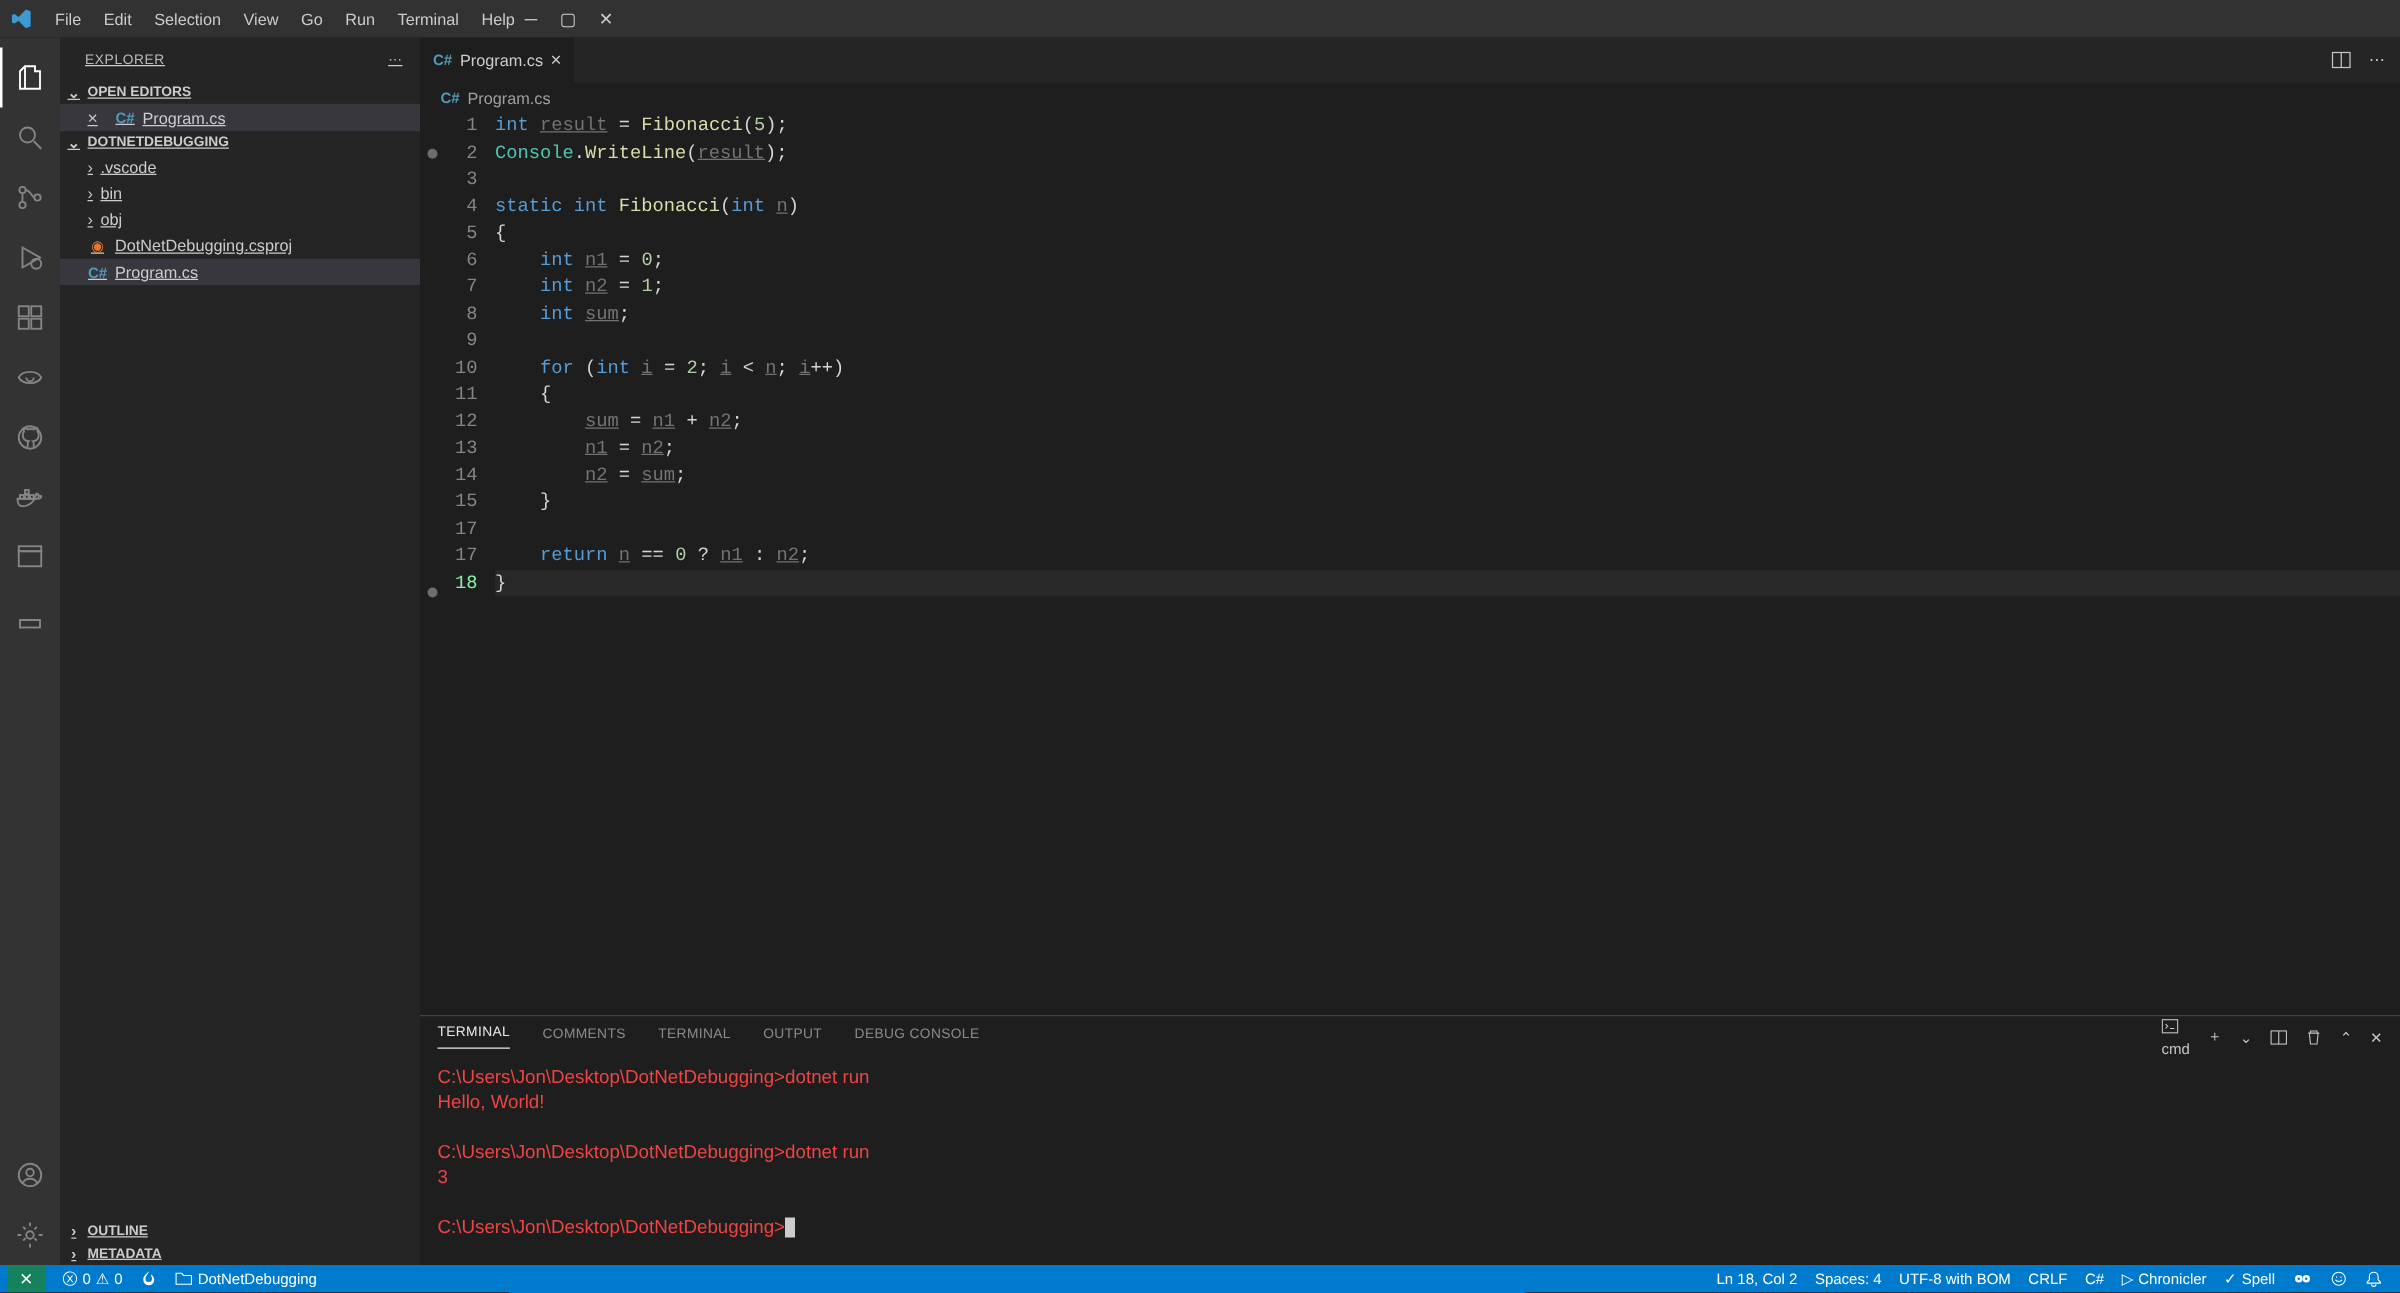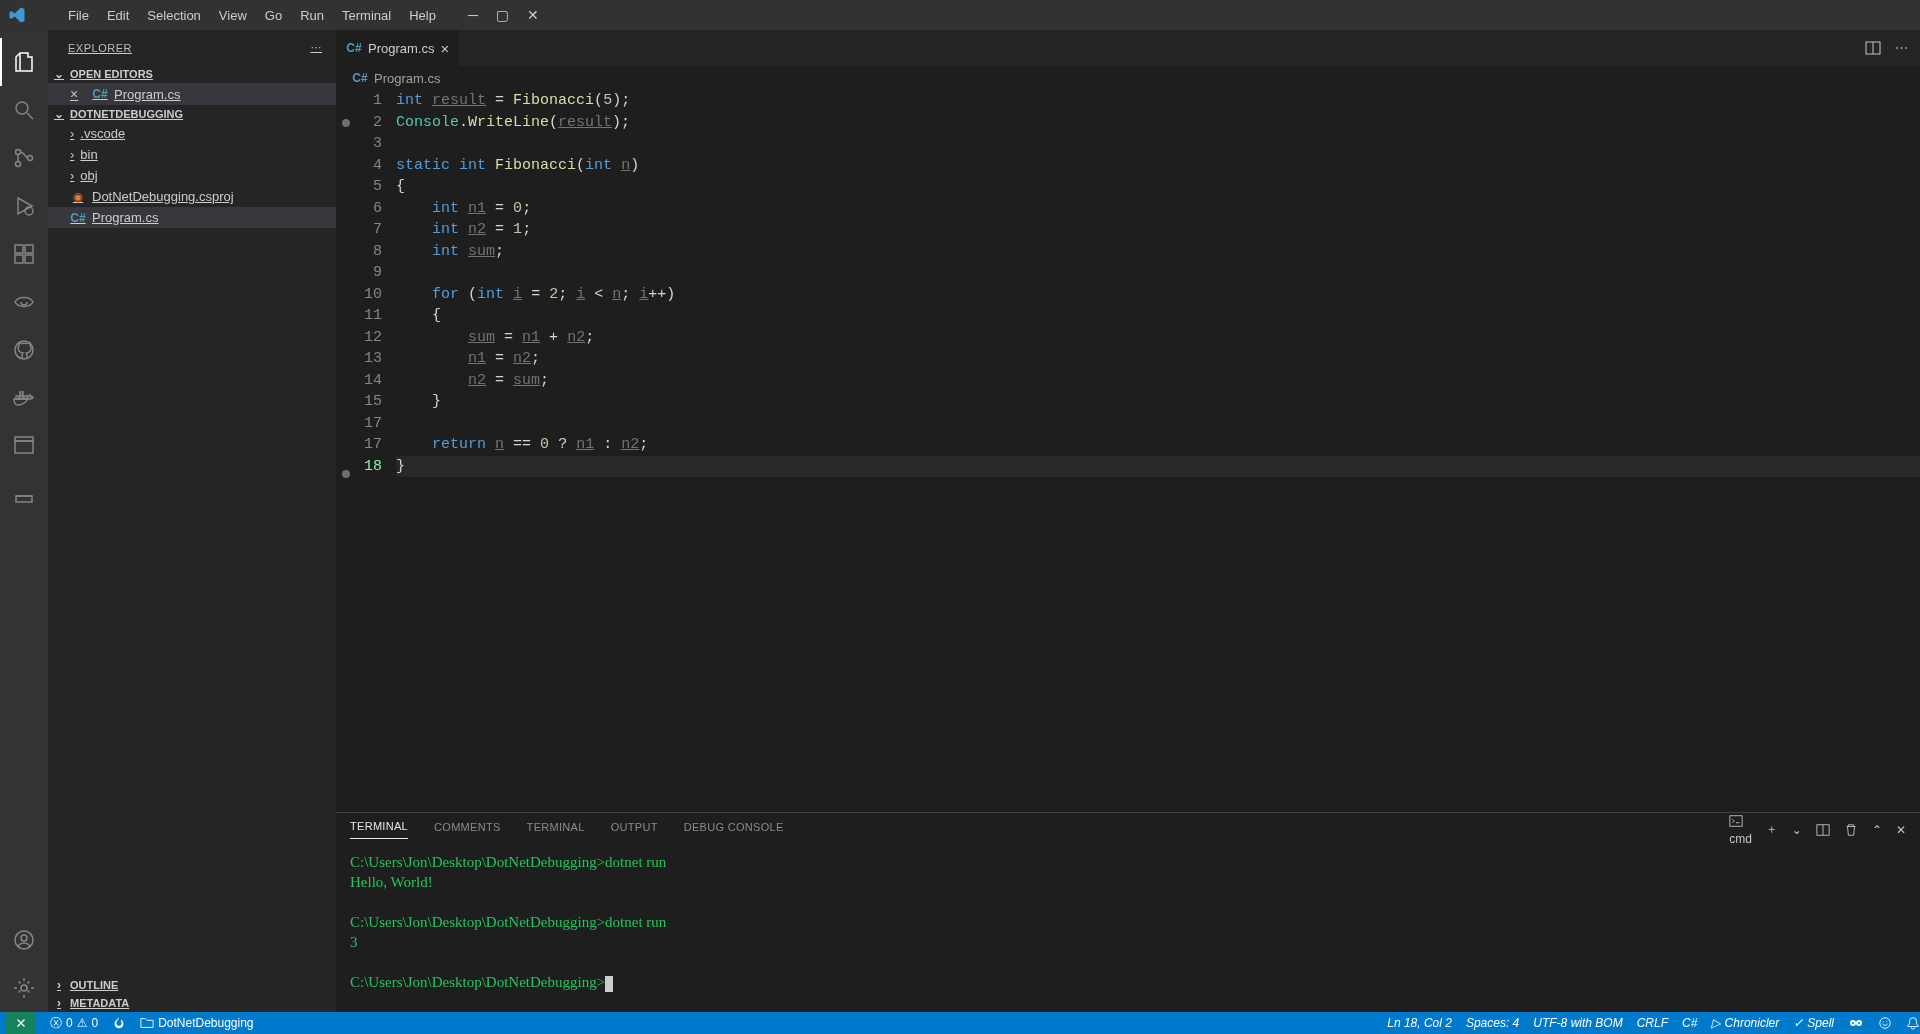--- a/index.html
+++ b/index.html
@@ -14,21 +14,20 @@
   display: flex;
   flex-direction: column;
 }
 .titlebar {
   height: 30px;
   background: #323233;
   display: flex;
   align-items: center;
   padding: 0 8px;
   color: #cccccc;
-  gap: 24px;
 }
 .titlebar-logo { width: 18px; height: 18px; margin-right: 10px; }
 .menu { display: flex; gap: 2px; }
 .menu-item { padding: 4px 8px; cursor: pointer; font-size: 13px; color: #cccccc; }
 .title-center { flex: 1; text-align: center; color: #cccccc; font-size: 12px; }
 .window-controls { display: flex; gap: 18px; padding-right: 6px; }
 .window-controls span { cursor: pointer; font-size: 14px; }
 .main-body { flex: 1; display: flex; overflow: hidden; }
 .activity-bar {
   width: 48px;
@@ -120,31 +119,31 @@
   background: #1e1e1e;
 }
 .panel-tabs {
   height: 33px; display: flex; align-items: center; padding: 0 14px; gap: 26px;
   font-size: 11px; color: #8a8a8a;
 }
 .panel-tab { cursor: pointer; padding-bottom: 6px; letter-spacing: 0.3px; }
 .panel-tab.active { color: #e7e7e7; border-bottom: 1px solid #e7e7e7; }
 .panel-tabs-right { margin-left: auto; display: flex; align-items: center; gap: 14px; color: #c5c5c5; font-size: 12px; }
 .terminal-body {
-  flex: 1; font-family: Liberation Serif, serif; font-size: 15px;
-  line-height: 20px; padding: 6px 14px; color: #22c55e; white-space: pre; overflow: hidden;
+  flex: 1; font-family: Liberation Sans, sans-serif; font-size: 15px;
+  line-height: 20px; padding: 6px 14px; color: #ef4444; white-space: pre; overflow: hidden;
 }
 .cursor-block { display: inline-block; width: 8px; height: 16px; background: #cccccc; vertical-align: middle; }
 .statusbar {
   height: 22px; background: #007acc; color: #ffffff; display: flex;
   align-items: center; font-size: 12px;
 }
 .statusbar-left, .statusbar-right { display: flex; align-items: center; gap: 14px; }
 .statusbar-left { padding-left: 6px; }
-.statusbar-right { margin-left: auto; padding-right: 0; font-style: italic; }
+.statusbar-right { margin-left: auto; padding-right: 14px; }
 .statusbar-item { display: flex; align-items: center; gap: 4px; cursor: pointer; }
 .remote-item { background: #16825d; height: 22px; padding: 0 8px; display: flex; align-items: center; }
 svg { display: block; }
 </style>
 </head>
 <body>
 
 <div class="titlebar">
   <span class="titlebar-logo">
     <svg viewBox="0 0 24 24" width="18" height="18">

